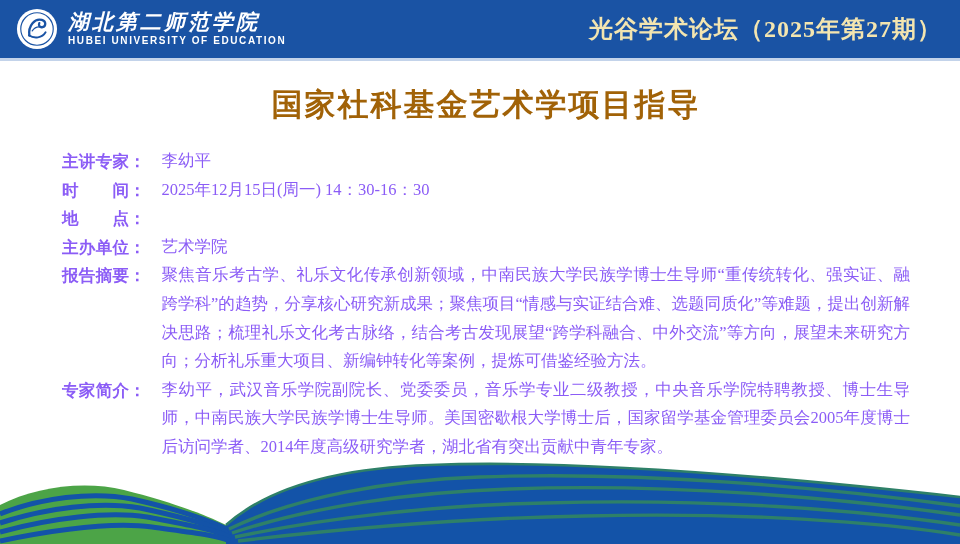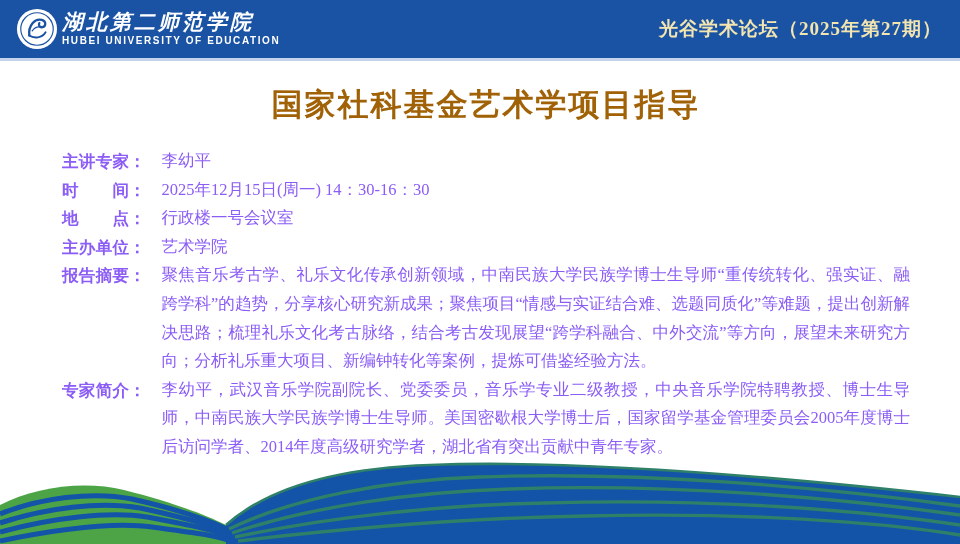--- a/index.html
+++ b/index.html
@@ -10,33 +10,33 @@
   
   .header{
     position:absolute;top:0;left:0;width:960px;height:58px;
     background:#1a53a4;display:flex;align-items:center;justify-content:space-between;
     box-sizing:border-box;padding:0 18px 0 16px;
   }
   .header-rule{
     position:absolute;top:58px;left:0;width:960px;height:3px;
     background:#c3d3ea;
   }
-  .logo-group{display:flex;align-items:center;gap:4px;}
+  .logo-group{display:flex;align-items:center;gap:10px;}
   .logo-circle{width:42px;height:42px;flex:0 0 auto;}
   .uni-names{display:flex;flex-direction:column;line-height:1.05;}
   .uni-zh{
     color:#ffffff;font-family:"Liberation Serif",serif;font-style:italic;font-weight:bold;
     font-size:21px;letter-spacing:3px;white-space:nowrap;
   }
   .uni-en{
     color:#ffffff;font-size:10px;font-weight:bold;letter-spacing:1.6px;margin-top:3px;white-space:nowrap;
   }
   .forum-title{
     color:#f3e5b0;font-family:"Liberation Serif",serif;font-weight:bold;
-    font-size:19px;letter-spacing:1px;white-space:nowrap;
+    font-size:24px;letter-spacing:1px;white-space:nowrap;
   }
   
   .content{position:absolute;top:61px;left:0;width:960px;box-sizing:border-box;padding:0 50px 0 62px;}
   .slide-title{
     text-align:center;font-size:31px;font-weight:bold;color:#a16207;
     letter-spacing:2px;margin-top:23px;
   }
   .info-list{margin-top:21px;}
   .info-row{display:flex;align-items:flex-start;line-height:28.6px;font-size:16.5px;color:#8b5cf6;}
   .info-label{flex:0 0 auto;font-weight:bold;white-space:nowrap;}
@@ -82,21 +82,20 @@
       <span class="info-value">李幼平</span>
     </div>
 
     <div class="info-row">
       <span class="info-label"><span class="label-text">时间</span><span class="colon">：</span></span>
       <span class="info-value">2025年12月15日(周一) 14：30-16：30</span>
     </div>
 
     <div class="info-row">
       <span class="info-label"><span class="label-text">地点</span><span class="colon">：</span></span>
-      <span class="info-value">行政楼一号会议室</span>
     </div>
 
     <div class="info-row">
       <span class="info-label"><span class="label-text">主办单位</span><span class="colon">：</span></span>
       <span class="info-value">艺术学院</span>
     </div>
 
     <div class="info-row">
       <span class="info-label"><span class="label-text">报告摘要</span><span class="colon">：</span></span>
       <span class="info-value">聚焦音乐考古学、礼乐文化传承创新领域，中南民族大学民族学博士生导师“重传统转化、强实证、融跨学科”的趋势，分享核心研究新成果；聚焦项目“情感与实证结合难、选题同质化”等难题，提出创新解决思路；梳理礼乐文化考古脉络，结合考古发现展望“跨学科融合、中外交流”等方向，展望未来研究方向；分析礼乐重大项目、新编钟转化等案例，提炼可借鉴经验方法。</span>

